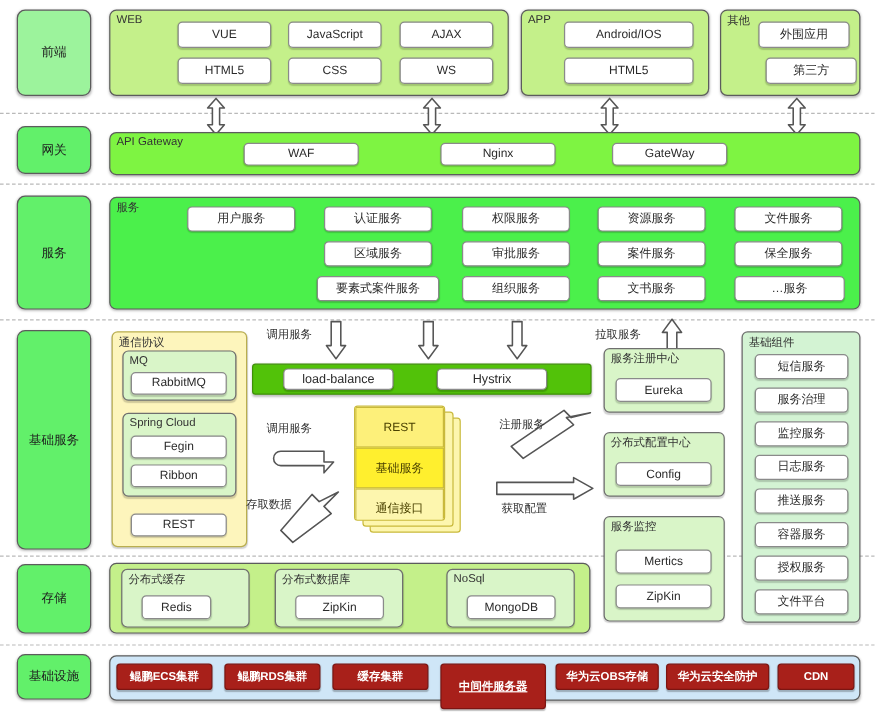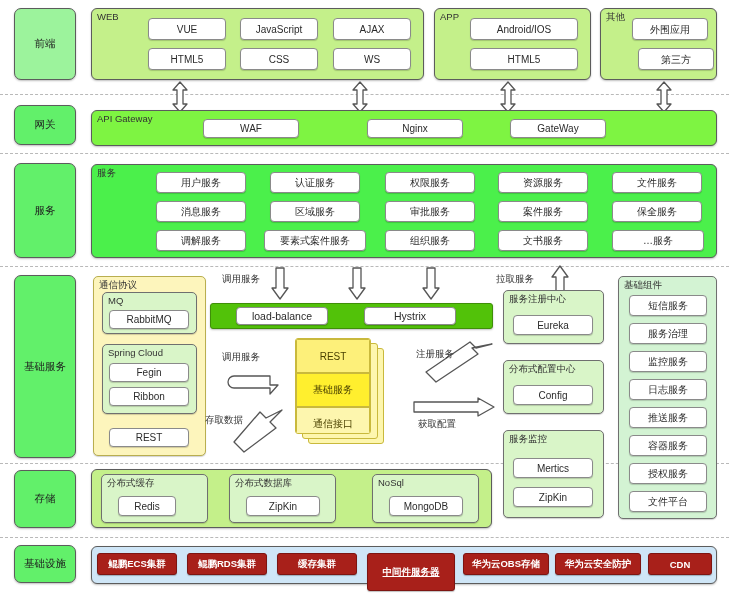--- a/index.html
+++ b/index.html
@@ -239,39 +239,33 @@
   <div class="abs chip" style="left:385px;top:172px;width:90px;height:21px;">
     <span>权限服务</span>
     </div>
   <div class="abs chip" style="left:498px;top:172px;width:90px;height:21px;">
     <span>资源服务</span>
     </div>
   <div class="abs chip" style="left:612px;top:172px;width:90px;height:21px;">
     <span>文件服务</span>
     </div>
 
-  <div class="abs chip" style="left:156px;top:201px;width:90px;height:21px;">
-    <span>消息服务</span>
-    </div>
   <div class="abs chip" style="left:270px;top:201px;width:90px;height:21px;">
     <span>区域服务</span>
     </div>
   <div class="abs chip" style="left:385px;top:201px;width:90px;height:21px;">
     <span>审批服务</span>
     </div>
   <div class="abs chip" style="left:498px;top:201px;width:90px;height:21px;">
     <span>案件服务</span>
     </div>
   <div class="abs chip" style="left:612px;top:201px;width:90px;height:21px;">
     <span>保全服务</span>
     </div>
 
-  <div class="abs chip" style="left:156px;top:230px;width:90px;height:21px;">
-    <span>调解服务</span>
-    </div>
   <div class="abs chip" style="left:385px;top:230px;width:90px;height:21px;">
     <span>组织服务</span>
     </div>
   <div class="abs chip" style="left:264px;top:230px;width:102px;height:21px;">
     <span>要素式案件服务</span>
     </div>
   <div class="abs chip" style="left:498px;top:230px;width:90px;height:21px;">
     <span>文书服务</span>
     </div>
   <div class="abs chip" style="left:612px;top:230px;width:92px;height:21px;">

